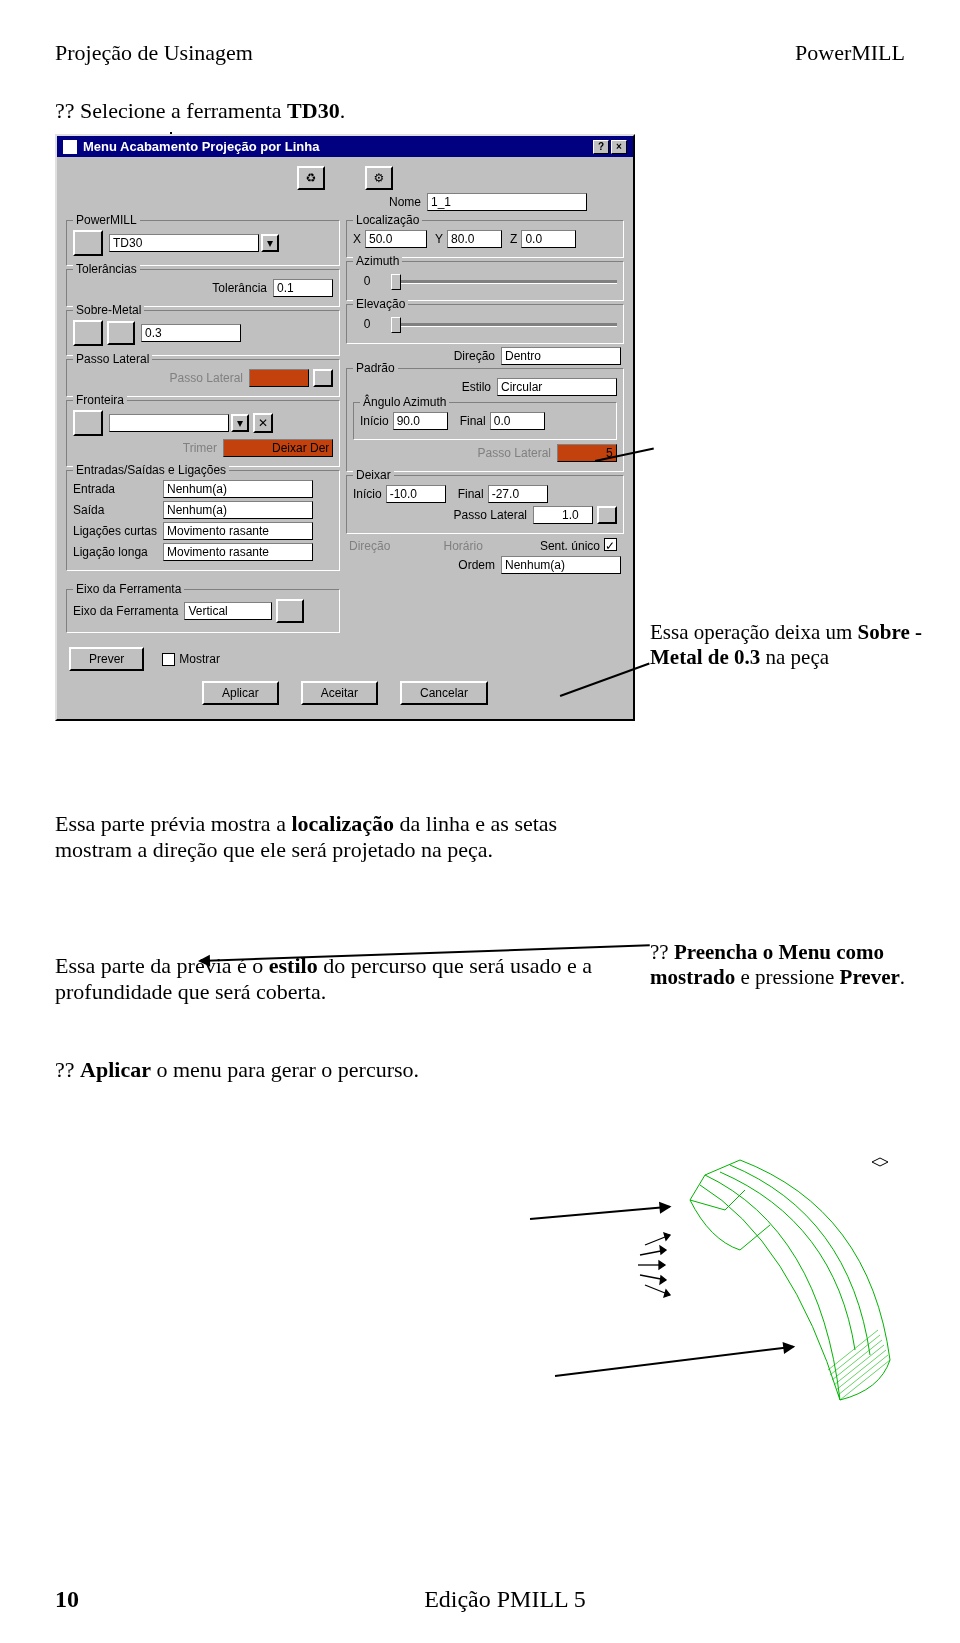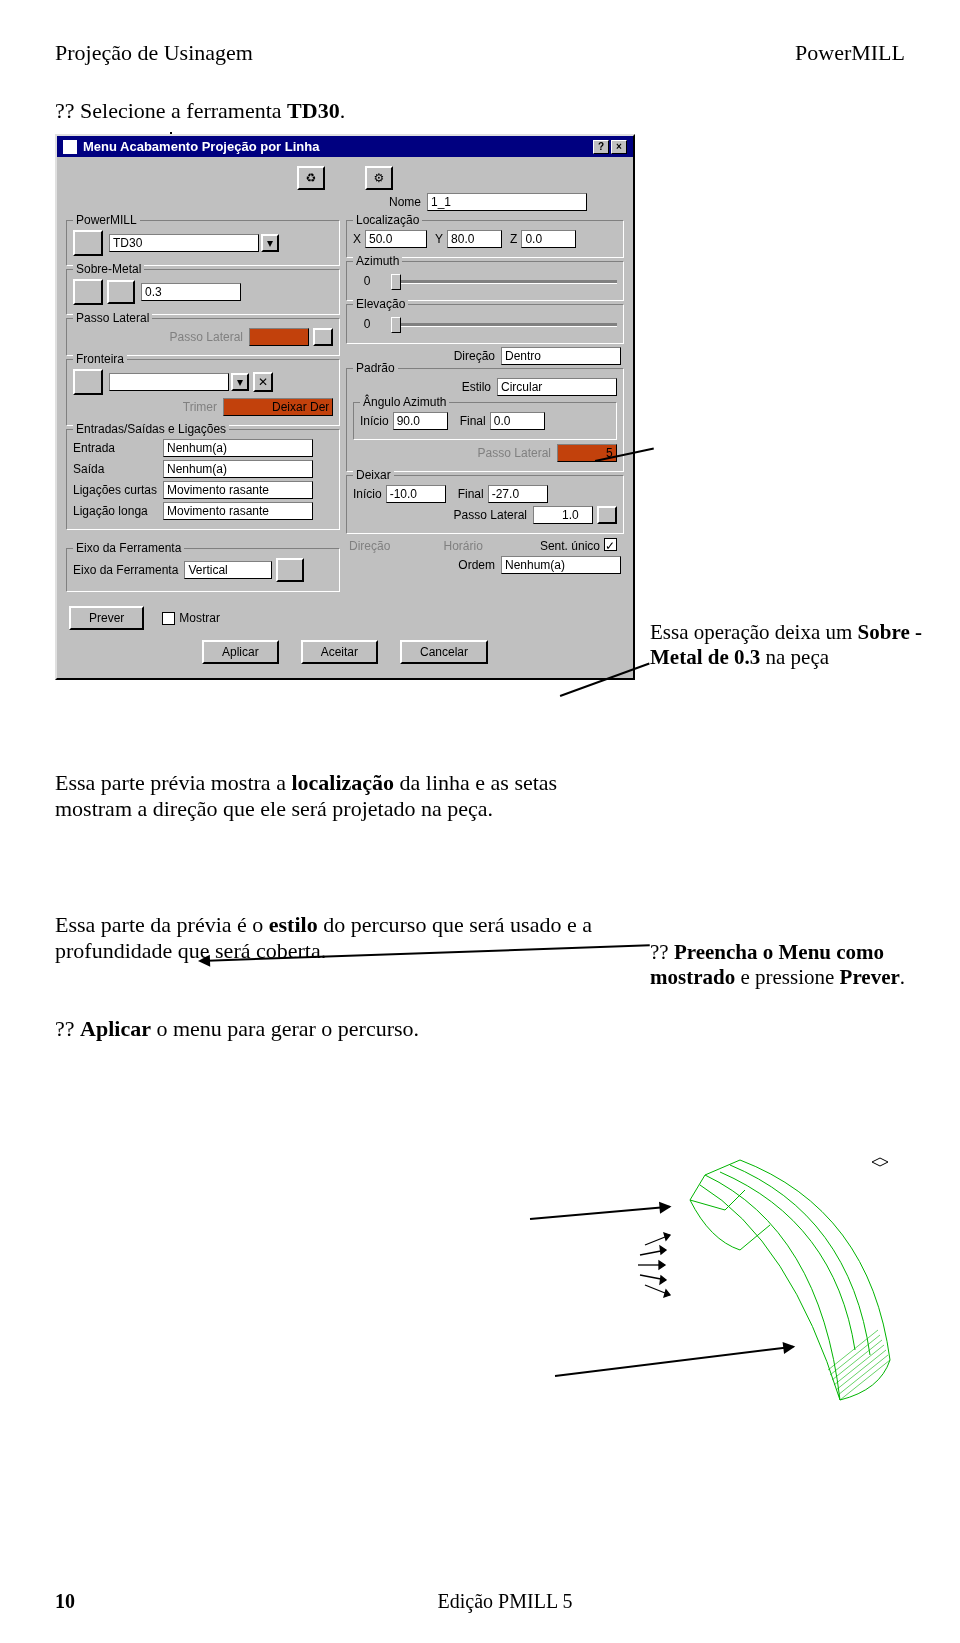--- a/index.html
+++ b/index.html
@@ -187,21 +187,21 @@
     width: 370px; height: 260px;
   }
   .illus svg { width:100%; height:100%; }
 
   .para2 { margin-top: 90px; max-width: 560px; }
   .instruction-bottom {
     font-size: 22px; margin-top: 52px;
   }
   .footer {
     position:absolute; bottom: 30px; left: 55px; right: 55px;
-    display:flex; font-size: 20px;
+    display:flex; font-size: 24px;
   }
   .footer .pn { width: 50px; font-weight: bold; }
   .footer .ed { flex:1; text-align:center; }
 
   
   .lineA { left: 530px; top: 1218px; width: 140px; transform: rotate(-5deg); }
   .lineA::after {
     content:""; position:absolute; right:-2px; top:-5px;
     border-top:6px solid transparent; border-bottom:6px solid transparent;
     border-left:12px solid #000;
@@ -255,20 +255,27 @@
         <div class="coll">
           <div class="grp">
             <span class="legend">PowerMILL</span>
             <div class="row">
               <span class="iconimg"></span>
               <input class="txt" style="width: 150px; margin-left: 6px;" value="TD30">
               <span class="iconbtn" style="width:18px;height:18px;margin-left:2px">▾</span>
             </div>
           </div>
 
+          <div class="grp">
+            <span class="legend">Tolerâncias</span>
+            <div class="row" style="justify-content:flex-end">
+              <label style="margin-right:6px">Tolerância</label>
+              <input class="txt" style="width: 60px;" value="0.1">
+            </div>
+          </div>
 
           <div class="grp">
             <span class="legend">Sobre-Metal</span>
             <div class="row">
               <span class="iconimg"></span>
               <span class="iconbtn" style="margin-left:4px"></span>
               <input class="txt" style="width: 100px; margin-left: 6px;" value="0.3">
             </div>
           </div>
 

